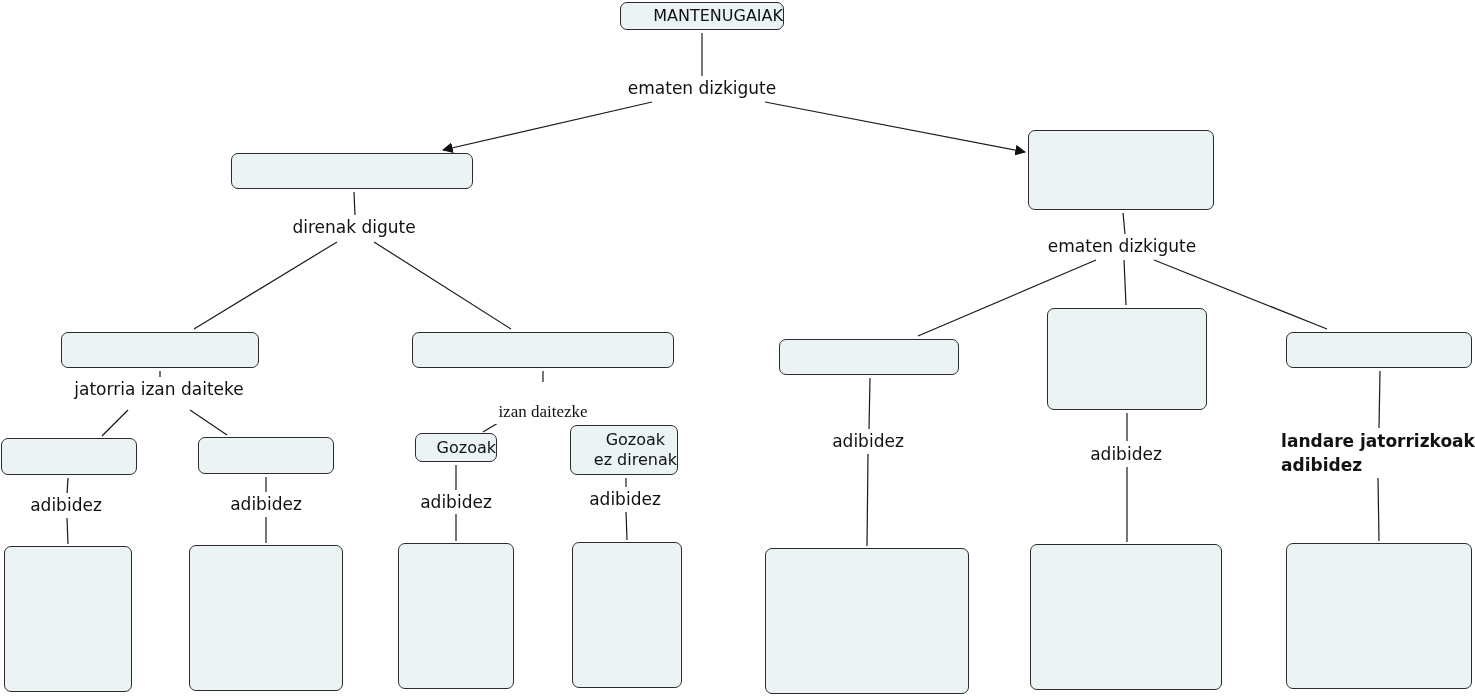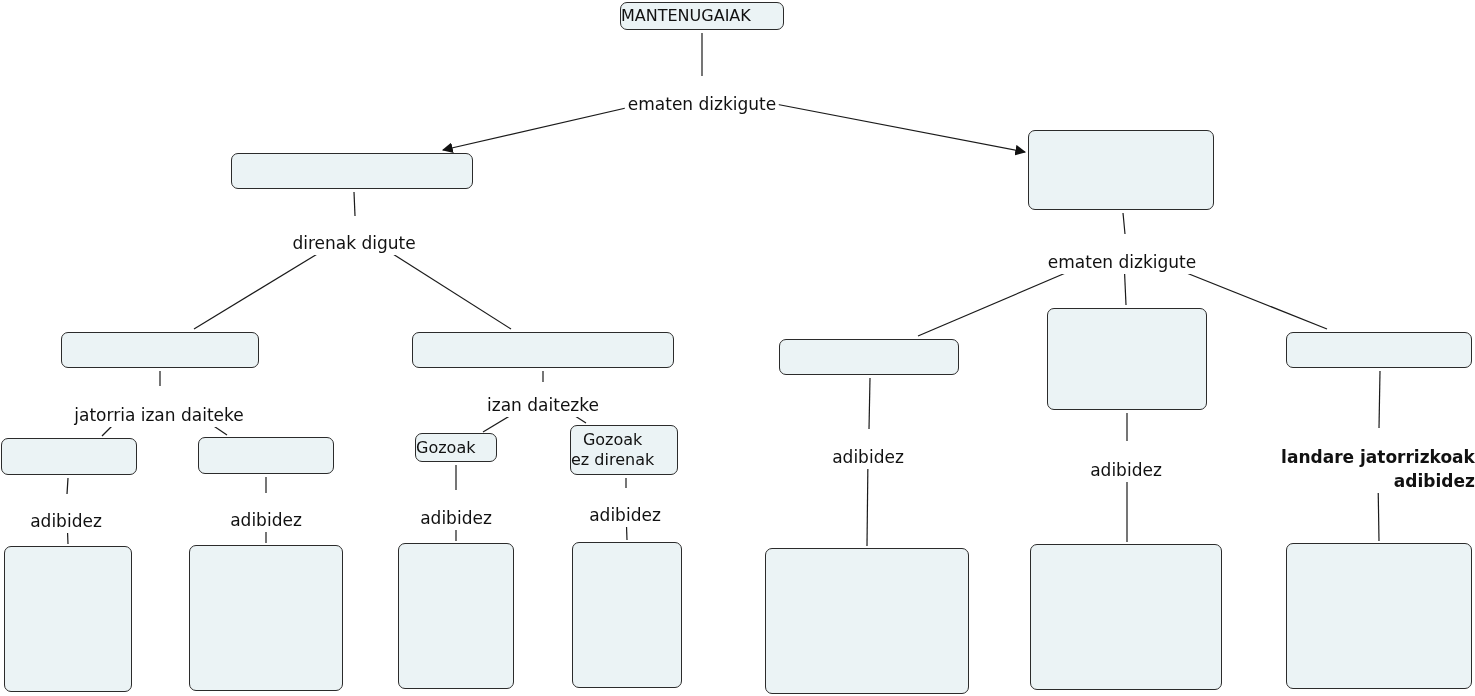--- a/index.html
+++ b/index.html
@@ -1,25 +1,25 @@
 <!DOCTYPE html>
 <html><head>
 <meta charset="utf-8">
 <style>
   html, body { margin:0; padding:0; background:#ffffff; }
   body { width:1475px; height:696px; position:relative; overflow:hidden;
          font-family:"DejaVu Sans", sans-serif; }
   #edges { position:absolute; left:0; top:0; }
   .node { position:absolute; box-sizing:border-box; background:#ebf3f5;
           border:1px solid #2b2b2b; border-radius:7px;
-          display:flex; align-items:center; justify-content:flex-start; text-align:center;
+          display:flex; align-items:center; justify-content:flex-end; text-align:center;
           font-size:16px; color:#111; line-height:20px; }
   .label { position:absolute; transform:translate(-50%,-50%); background:#fff;
-           font-size:17px; color:#111; white-space:nowrap; text-align:right;
-           line-height:24px; padding:0 3px;margin-top:16px; }
+           font-size:17px; color:#111; white-space:nowrap; text-align:left;
+           line-height:24px; padding:0 3px; }
 </style>
 </head>
 <body>
 
 <svg id="edges" width="1475" height="696">
   <defs>
     <marker id="arrow" viewBox="0 0 10 10" refX="9" refY="5" markerWidth="9" markerHeight="9" orient="auto">
       <path d="M0,0 L10,5 L0,10 z" fill="#111"></path>
     </marker>
   </defs>
@@ -111,22 +111,22 @@
       <span></span>
     </div>
     <div class="node" style="left: 1286px; top: 543px; width: 186px; height: 146px;">
       <span></span>
     </div>
   </div>
 <div id="labels">
     <div class="label" style="left: 702px; top: 88px;">ematen dizkigute</div>
     <div class="label" style="left: 354px; top: 227px;">direnak digute</div>
     <div class="label" style="left: 1122px; top: 246px;">ematen dizkigute</div>
-    <div class="label" style="left: 159px; top: 399px;">jatorria izan daiteke</div>
-    <div class="label" style="left: 543px; top: 389px;">izan daitezke</div>
+    <div class="label" style="left: 159px; top: 389px;">jatorria izan daiteke</div>
+    <div class="label" style="left: 543px; top: 412px; font-family: Liberation Serif, serif;">izan daitezke</div>
     <div class="label" style="left: 66px; top: 505px;">adibidez</div>
     <div class="label" style="left: 266px; top: 504px;">adibidez</div>
     <div class="label" style="left: 456px; top: 502px;">adibidez</div>
     <div class="label" style="left: 625px; top: 499px;">adibidez</div>
     <div class="label" style="left: 868px; top: 441px;">adibidez</div>
     <div class="label" style="left: 1126px; top: 454px;">adibidez</div>
     <div class="label" style="left: 1378px; top: 453px; font-weight: bold;">landare jatorrizkoak<br>adibidez</div>
   </div>
 
 </body></html>

